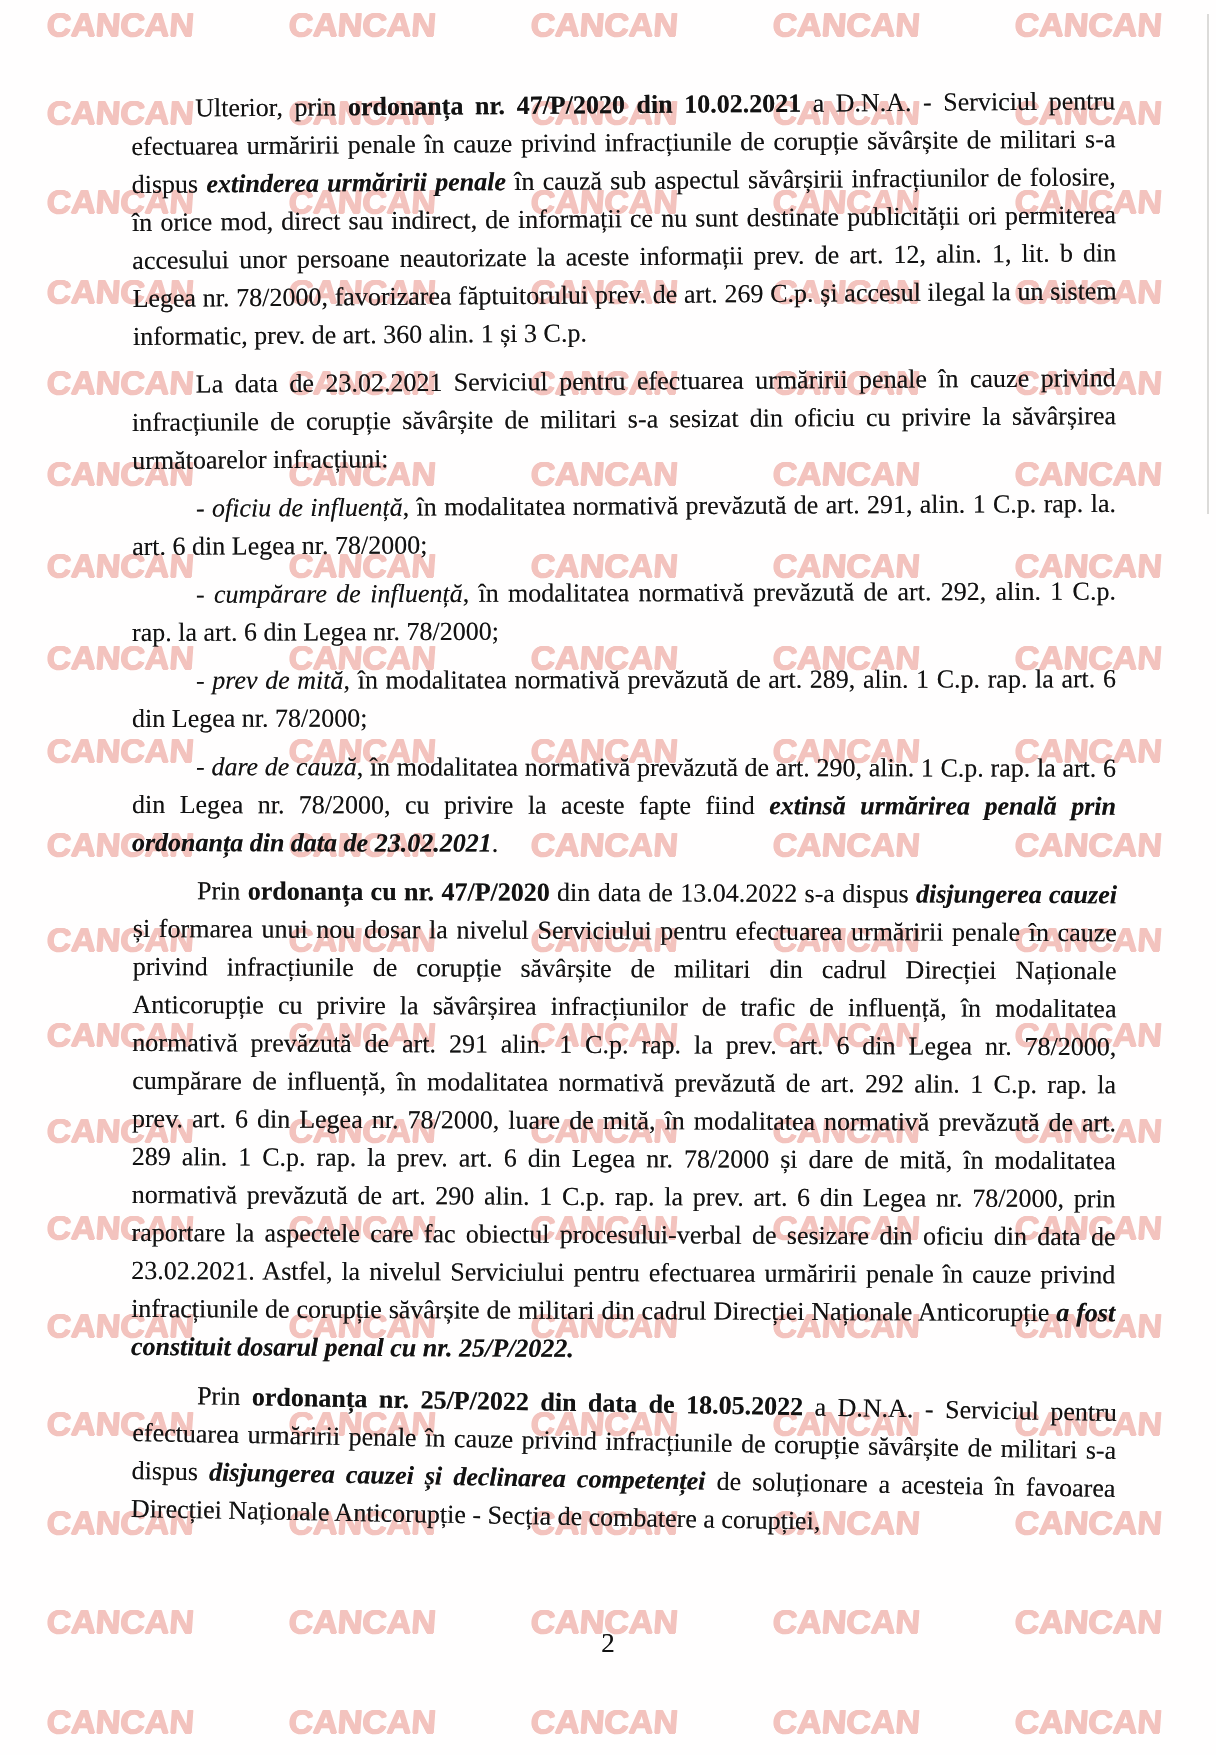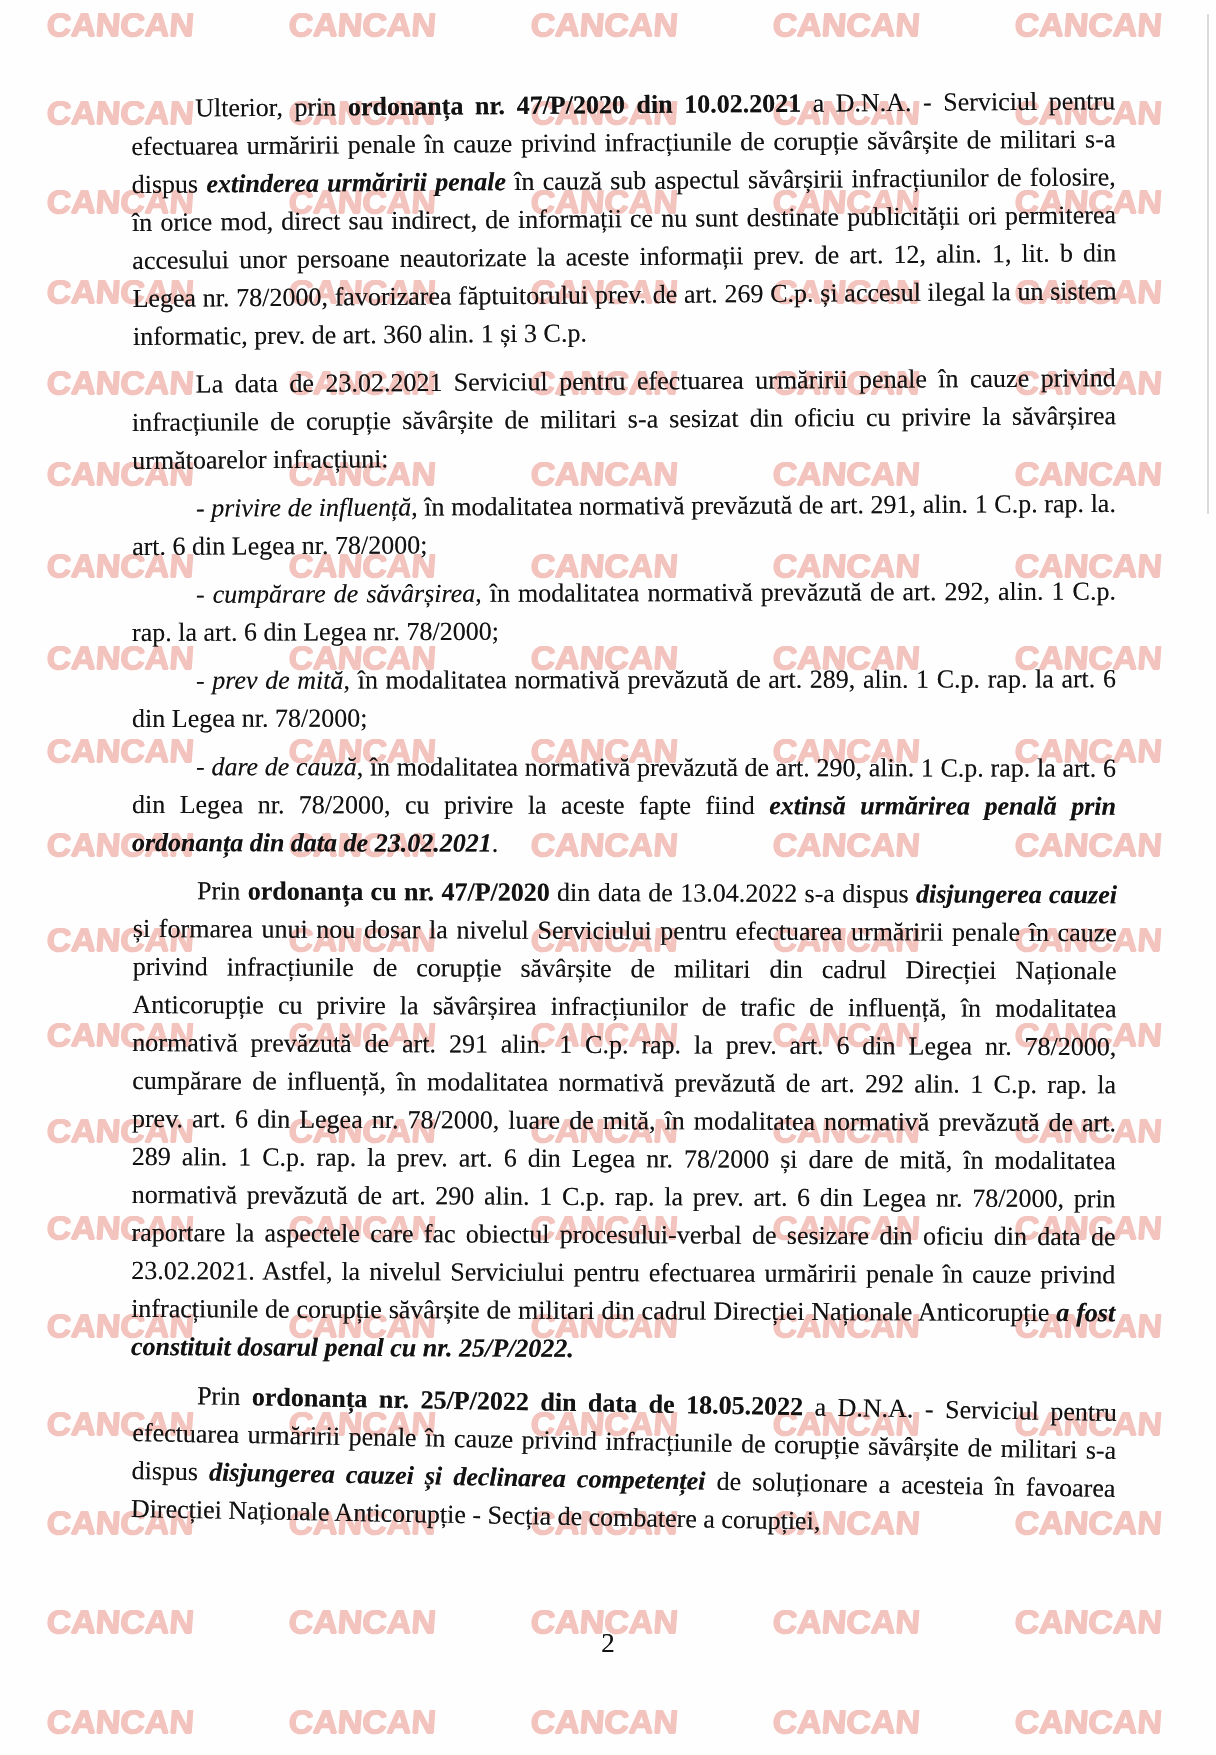--- a/index.html
+++ b/index.html
@@ -159,21 +159,21 @@
       <span class="wm" style="color: rgb(243, 195, 190); left: 48px; top: 1705.4px;">CANCAN</span>
       <span class="wm" style="color: rgb(243, 195, 190); left: 290px; top: 1705.4px;">CANCAN</span>
       <span class="wm" style="color: rgb(243, 195, 190); left: 532px; top: 1705.4px;">CANCAN</span>
       <span class="wm" style="color: rgb(243, 195, 190); left: 774px; top: 1705.4px;">CANCAN</span>
       <span class="wm" style="color: rgb(243, 195, 190); left: 1016px; top: 1705.4px;">CANCAN</span>
     </div>
   <div class="scan-edge-line"></div>
   <main class="doc">
       <p class="para" style="transform: rotate(-0.45deg);"><span>Ulterior, prin </span><span class="b">ordonanța nr. 47/P/2020 din 10.02.2021</span><span> a D.N.A. - Serviciul pentru efectuarea urmăririi penale în cauze privind infracțiunile de corupție săvârșite de militari s-a dispus </span><span class="b i">extinderea urmăririi penale</span><span> în cauză sub aspectul săvârșirii infracțiunilor de folosire, în orice mod, direct sau indirect, de informații ce nu sunt destinate publicității ori permiterea accesului unor persoane neautorizate la aceste informații prev. de art. 12, alin. 1, lit. b din Legea nr. 78/2000, favorizarea făptuitorului prev. de art. 269 C.p. și accesul ilegal la un sistem informatic, prev. de art. 360 alin. 1 și 3 C.p.</span></p>
       <p class="para" style="transform: rotate(-0.4deg);"><span>La data de 23.02.2021 Serviciul pentru efectuarea urmăririi penale în cauze privind infracțiunile de corupție săvârșite de militari s-a sesizat din oficiu cu privire la săvârșirea următoarelor infracțiuni:</span></p>
-      <p class="para" style="transform: rotate(-0.3deg);"><span>- </span><span class="i">privire de influență</span><span>, în modalitatea normativă prevăzută de art. 291, alin. 1 C.p. rap. la. art. 6 din Legea nr. 78/2000;</span></p>
-      <p class="para" style="transform: rotate(-0.2deg);"><span>- </span><span class="i">cumpărare de săvârșirea</span><span>, în modalitatea normativă prevăzută de art. 292, alin. 1 C.p. rap. la art. 6 din Legea nr. 78/2000;</span></p>
+      <p class="para" style="transform: rotate(-0.3deg);"><span>- </span><span class="i">oficiu de influență</span><span>, în modalitatea normativă prevăzută de art. 291, alin. 1 C.p. rap. la. art. 6 din Legea nr. 78/2000;</span></p>
+      <p class="para" style="transform: rotate(-0.2deg);"><span>- </span><span class="i">cumpărare de influență</span><span>, în modalitatea normativă prevăzută de art. 292, alin. 1 C.p. rap. la art. 6 din Legea nr. 78/2000;</span></p>
       <p class="para" style="transform: rotate(-0.1deg);"><span>- </span><span class="i">prev de mită</span><span>, în modalitatea normativă prevăzută de art. 289, alin. 1 C.p. rap. la art. 6 din Legea nr. 78/2000;</span></p>
       <p class="para" style="transform: rotate(0.1deg);"><span>- </span><span class="i">dare de cauză</span><span>, în modalitatea normativă prevăzută de art. 290, alin. 1 C.p. rap. la art. 6 din Legea nr. 78/2000, cu privire la aceste fapte fiind </span><span class="b i">extinsă urmărirea penală prin ordonanța din data de 23.02.2021</span><span>.</span></p>
       <p class="para" style="transform: rotate(0.25deg);"><span>Prin </span><span class="b">ordonanța cu nr. 47/P/2020</span><span> din data de 13.04.2022 s-a dispus </span><span class="b i">disjungerea cauzei</span><span> și formarea unui nou dosar la nivelul Serviciului pentru efectuarea urmăririi penale în cauze privind infracțiunile de corupție săvârșite de militari din cadrul Direcției Naționale Anticorupție cu privire la săvârșirea infracțiunilor de trafic de influență, în modalitatea normativă prevăzută de art. 291 alin. 1 C.p. rap. la prev. art. 6 din Legea nr. 78/2000, cumpărare de influență, în modalitatea normativă prevăzută de art. 292 alin. 1 C.p. rap. la prev. art. 6 din Legea nr. 78/2000, luare de mită, în modalitatea normativă prevăzută de art. 289 alin. 1 C.p. rap. la prev. art. 6 din Legea nr. 78/2000 și dare de mită, în modalitatea normativă prevăzută de art. 290 alin. 1 C.p. rap. la prev. art. 6 din Legea nr. 78/2000, prin raportare la aspectele care fac obiectul procesului-verbal de sesizare din oficiu din data de 23.02.2021. Astfel, la nivelul Serviciului pentru efectuarea urmăririi penale în cauze privind infracțiunile de corupție săvârșite de militari din cadrul Direcției Naționale Anticorupție </span><span class="b i">a fost constituit dosarul penal cu nr. 25/P/2022.</span></p>
       <p class="para" style="transform: rotate(1.05deg);"><span>Prin </span><span class="b">ordonanța nr. 25/P/2022 din data de 18.05.2022</span><span> a D.N.A. - Serviciul pentru efectuarea urmăririi penale în cauze privind infracțiunile de corupție săvârșite de militari s-a dispus </span><span class="b i">disjungerea cauzei și declinarea competenței</span><span> de soluționare a acesteia în favoarea Direcției Naționale Anticorupție - Secția de combatere a corupției,</span></p>
     </main>
   <div class="page-number">2</div>
 </div>
 
 </body></html>

